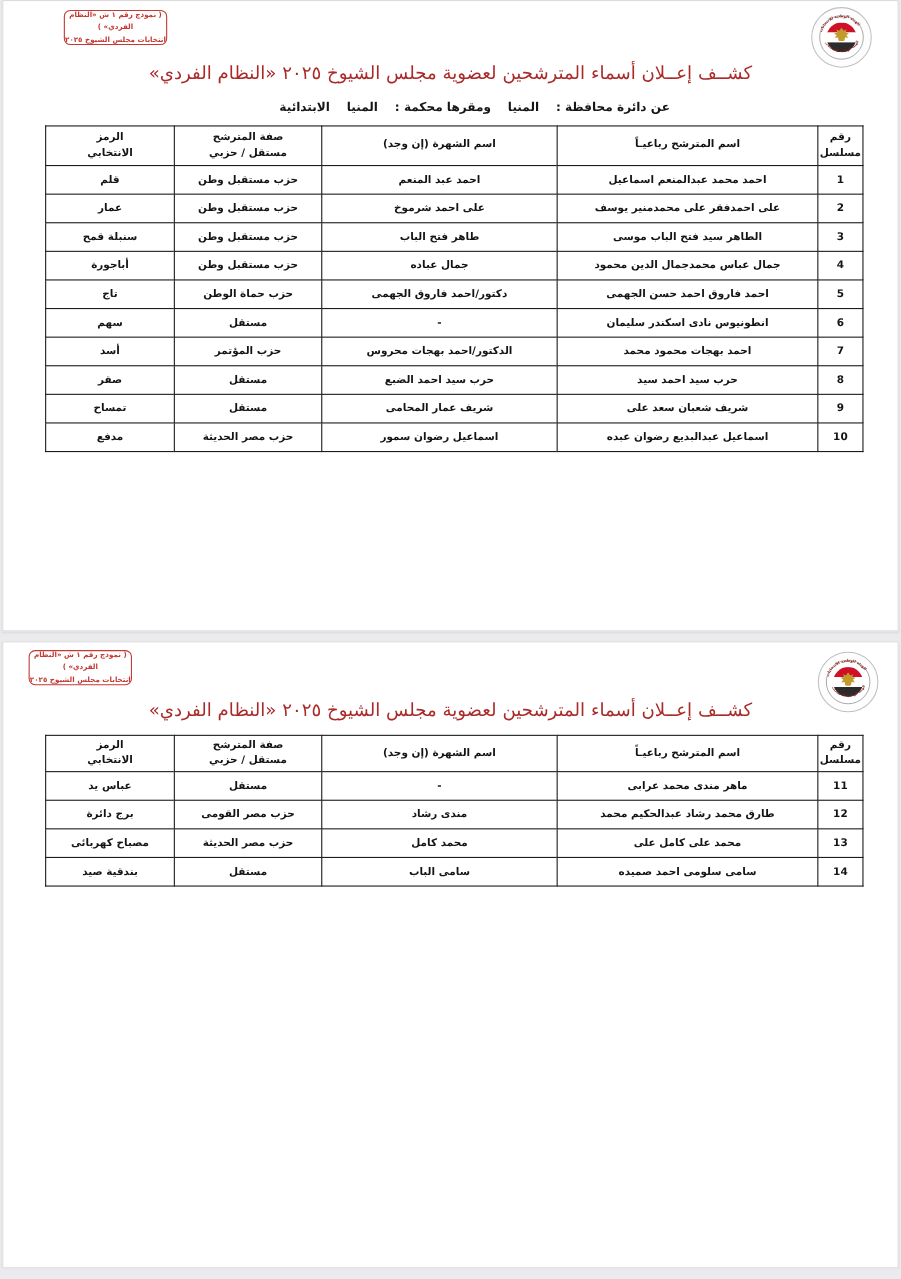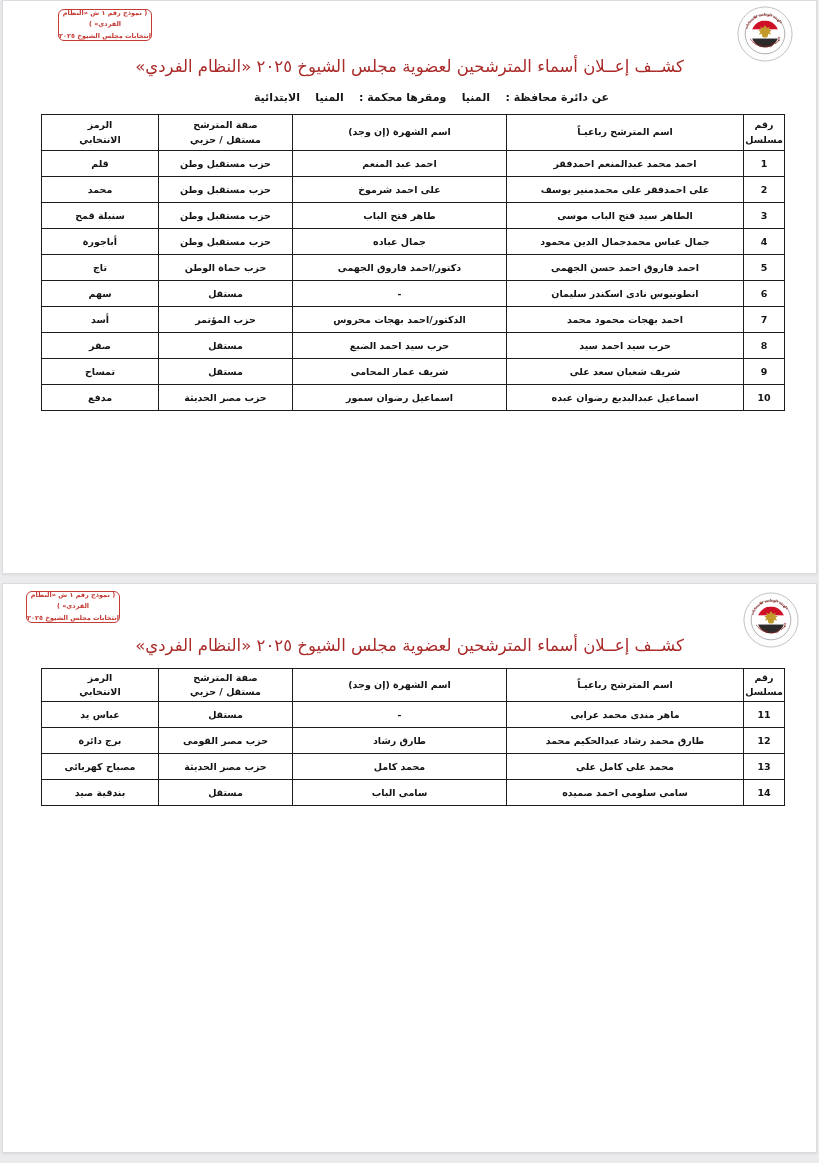--- a/index.html
+++ b/index.html
@@ -152,32 +152,32 @@
         <th>صفة المترشح
 مستقل / حزبي</th>
         <th>الرمز
 الانتخابي</th>
       </tr>
     </thead>
     <tbody>
 
         <tr>
           <td class="c-serial">1</td>
-          <td>احمد محمد عبدالمنعم احمدفقر</td>
+          <td>احمد محمد عبدالمنعم اسماعيل</td>
           <td>احمد عبد المنعم</td>
           <td>حزب مستقبل وطن</td>
           <td>قلم</td>
         </tr>
 
         <tr>
           <td class="c-serial">2</td>
           <td>على احمدفقر على محمدمنير يوسف</td>
           <td>على احمد شرموخ</td>
           <td>حزب مستقبل وطن</td>
-          <td>محمد</td>
+          <td>عمار</td>
         </tr>
 
         <tr>
           <td class="c-serial">3</td>
           <td>الطاهر سيد فتح الباب موسى</td>
           <td>طاهر فتح الباب</td>
           <td>حزب مستقبل وطن</td>
           <td>سنبلة قمح</td>
         </tr>
 
@@ -299,21 +299,21 @@
           <td class="c-serial">11</td>
           <td>ماهر مندى محمد عرابى</td>
           <td>-</td>
           <td>مستقل</td>
           <td>عباس يد</td>
         </tr>
 
         <tr>
           <td class="c-serial">12</td>
           <td>طارق محمد رشاد عبدالحكيم محمد</td>
-          <td>طارق رشاد</td>
+          <td>مندى رشاد</td>
           <td>حزب مصر القومى</td>
           <td>برج دائرة</td>
         </tr>
 
         <tr>
           <td class="c-serial">13</td>
           <td>محمد على كامل على</td>
           <td>محمد كامل</td>
           <td>حزب مصر الحديثة</td>
           <td>مصباح كهربائى</td>

